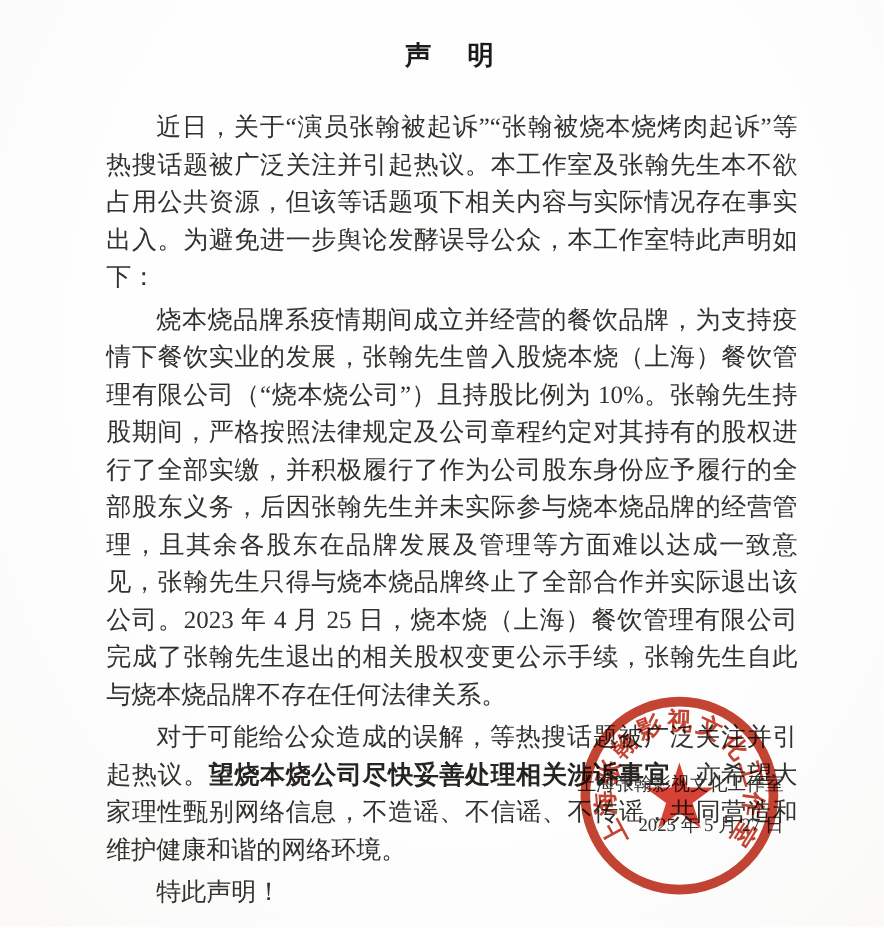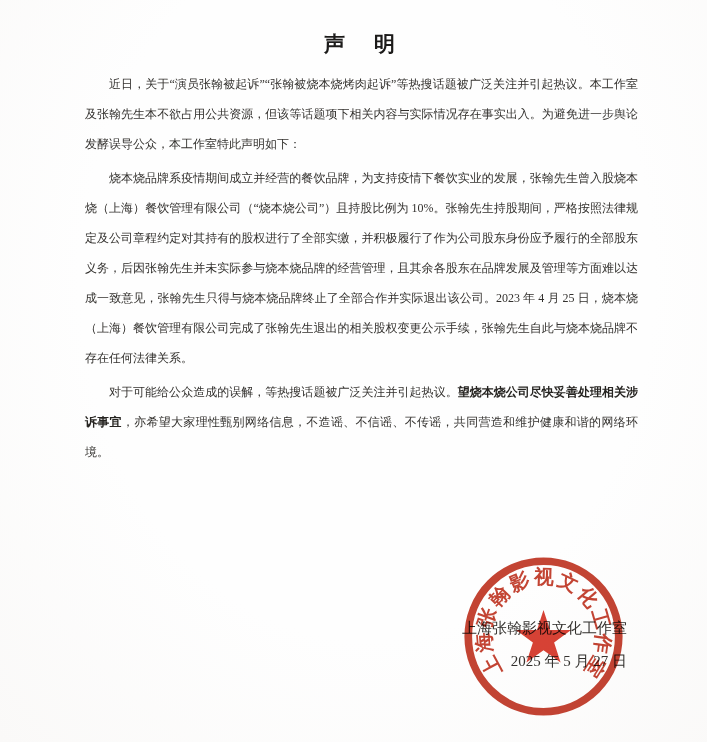--- a/index.html
+++ b/index.html
@@ -16,31 +16,31 @@
   }
 
   .content {
     position: absolute;
     left: 85px;
     top: 30px;
     width: 553px;
   }
 
   .title {
-    margin: 0 0 11px 0;
+    margin: 0 0 29px 0;
     text-align: center;
     font-size: 21px;
     font-weight: bold;
     letter-spacing: 4px;
     color: #1c1b1a;
   }
 
   .para {
     margin: 0 0 4px 0;
-    font-size: 12px;
+    font-size: 20px;
     line-height: 30px;
     text-align: justify;
     text-indent: 2em;
     color: #33312e;
   }
 
   .em-bold { font-weight: bold; color: #262421; }
 
   .closing { margin-top: 1px; }
 
@@ -78,20 +78,21 @@
   <div class="content">
     <h1 class="title">声　明</h1>
 
     <p class="para">近日，关于“演员张翰被起诉”“张翰被烧本烧烤肉起诉”等热搜话题被广泛关注并引起热议。本工作室及张翰先生本不欲占用公共资源，但该等话题项下相关内容与实际情况存在事实出入。为避免进一步舆论发酵误导公众，本工作室特此声明如下：</p>
 
     <p class="para">烧本烧品牌系疫情期间成立并经营的餐饮品牌，为支持疫情下餐饮实业的发展，张翰先生曾入股烧本烧（上海）餐饮管理有限公司（“烧本烧公司”）且持股比例为 10%。张翰先生持股期间，严格按照法律规定及公司章程约定对其持有的股权进行了全部实缴，并积极履行了作为公司股东身份应予履行的全部股东义务，后因张翰先生并未实际参与烧本烧品牌的经营管理，且其余各股东在品牌发展及管理等方面难以达成一致意见，张翰先生只得与烧本烧品牌终止了全部合作并实际退出该公司。2023 年 4 月 25 日，烧本烧（上海）餐饮管理有限公司完成了张翰先生退出的相关股权变更公示手续，张翰先生自此与烧本烧品牌不存在任何法律关系。</p>
 
 
     <p class="para"><span>对于可能给公众造成的误解，等热搜话题被广泛关注并引起热议。</span><span class="em-bold">望烧本烧公司尽快妥善处理相关涉诉事宜</span><span>，亦希望大家理性甄别网络信息，不造谣、不信谣、不传谣，共同营造和维护健康和谐的网络环境。</span></p>
 
+    <p class="para closing">特此声明！</p>
   </div>
 
   <div class="sign-block">
     <div>上海张翰影视文化工作室</div>
     <div>2025 年 5 月 27 日</div>
   </div>
 
   <svg class="stamp" viewBox="0 0 200 200">
     <circle cx="100" cy="100" r="88" fill="none" stroke-width="9" stroke="#c13a28"></circle>
     <path id="sealArc" d="M 100,162 A 62,62 0 1,1 100,38 A 62,62 0 1,1 100,162" fill="none"></path>

